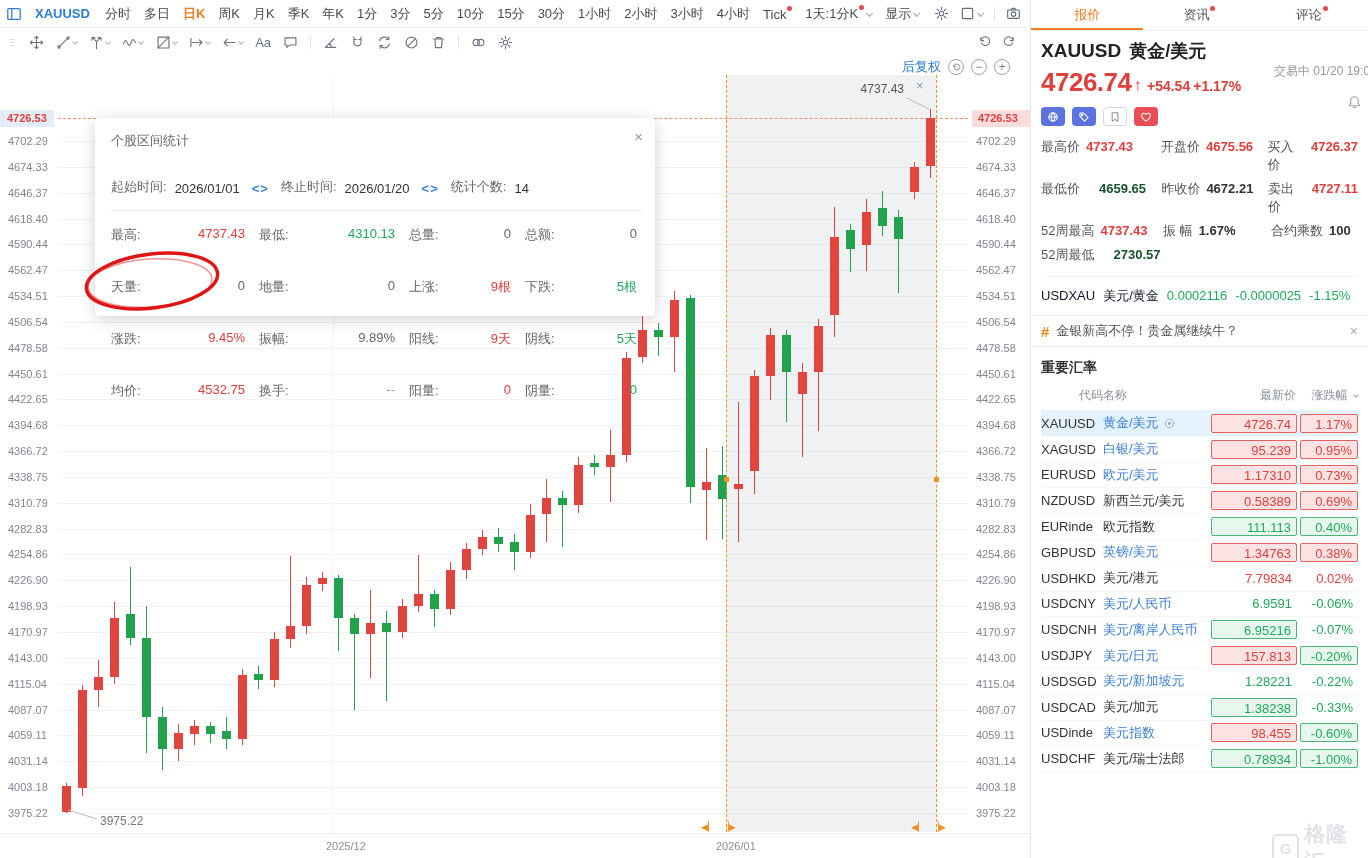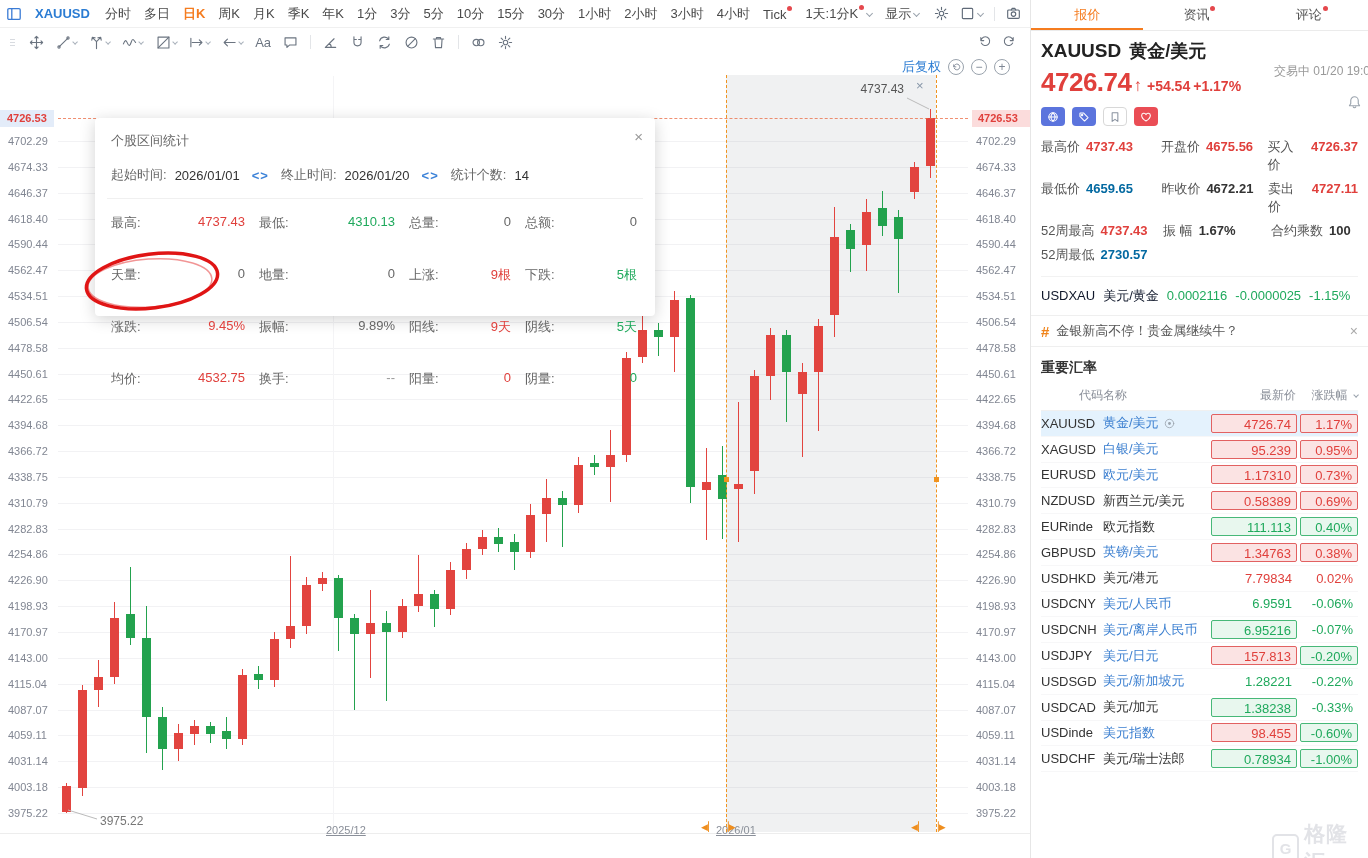--- a/index.html
+++ b/index.html
@@ -24,21 +24,21 @@
   .tool{display:inline-flex;align-items:center;cursor:pointer;color:#6b7480;}
   .tool .chev{padding:1.6px;margin-left:2px;border-color:#aab2bc;}
   .aa{font-size:13px;color:#6b7480;}
   .hist{margin-left:auto;margin-right:14px;display:flex;gap:10px;color:#ccd1d8;}
   
   .chart{position:absolute;left:0;top:56px;width:1030px;height:802px;}
   .grid{position:absolute;left:58px;width:910px;height:1px;background:#f2f2f4;z-index:1;}
   .vgrid{position:absolute;top:20px;width:1px;height:757px;background:#f4f4f6;z-index:1;}
   .ylab{position:absolute;font-size:11px;color:#818692;height:12px;line-height:12px;z-index:1;}
   .ylab.l{left:8px;} .ylab.r{left:976px;}
-  .xlab{position:absolute;top:768px;font-size:11px;color:#8a8f99;z-index:1;text-decoration:underline;}
+  .xlab{position:absolute;top:784px;font-size:11px;color:#8a8f99;z-index:1;}
   .baseline{position:absolute;left:0;top:777px;width:1030px;height:1px;background:#ededed;z-index:1;}
   .selbg{position:absolute;background:rgba(150,153,163,0.14);z-index:2;}
   .selbrd{position:absolute;width:0;border-left:1px dashed #f0931f;z-index:4;}
   .seldot{position:absolute;width:5px;height:5px;background:#f0931f;z-index:5;}
   .selhandle{position:absolute;z-index:5;color:#ef8e1e;font-size:9px;display:flex;gap:7px;align-items:center;}
   .selhandle b{font-weight:normal;}
   .wick{position:absolute;width:1px;z-index:3;}
   .body{position:absolute;width:9px;z-index:3;}
   .up{background:#e2443f;} .down{background:#23a24e;}
   .priceline{position:absolute;left:58px;width:910px;height:0;border-top:1px dashed rgba(235,106,66,0.75);z-index:5;}
@@ -49,21 +49,21 @@
   .annox{position:absolute;z-index:7;color:#8796a8;font-size:13px;cursor:pointer;line-height:12px;}
   .adjrow{position:absolute;left:902px;top:2px;display:flex;align-items:center;gap:7px;z-index:8;}
   .adjlink{color:#2b7cd3;font-size:13px;cursor:pointer;}
   .cbtn{width:16px;height:16px;border:1px solid #9aa3ad;border-radius:50%;color:#7d8694;display:flex;
         align-items:center;justify-content:center;font-size:12px;line-height:1;cursor:pointer;box-sizing:border-box;}
   
   .popup{position:absolute;left:95px;top:62px;width:560px;height:198px;background:#fff;border-radius:4px;
          box-shadow:0 3px 16px rgba(0,0,0,0.18);z-index:50;padding:14px 16px;box-sizing:border-box;font-size:13px;}
   .popup .title{color:#666;}
   .popup .pclose{position:absolute;right:12px;top:10px;color:#999;font-size:15px;cursor:pointer;}
-  .daterow{margin-top:16px;color:#666;display:flex;align-items:center;gap:6px;}
+  .daterow{margin-top:28px;color:#666;display:flex;align-items:flex-end;gap:6px;}
   .daterow b{color:#333;font-weight:normal;margin-left:2px;}
   .step{color:#3b82d8;font-weight:bold;letter-spacing:1px;cursor:pointer;margin:0 6px;}
   .pdiv{height:1px;background:#f0f0f0;margin:14px -4px 0;}
   .pgrid{display:grid;grid-template-columns:148px 150px 116px 126px;row-gap:34px;margin-top:15px;}
   .pcell{display:flex;justify-content:space-between;padding-right:14px;}
   .pcell .pl{color:#666;}
   .c-red{color:#e0403c;} .c-green{color:#1fa95c;} .c-dark{color:#666;} .c-gray{color:#999;}
   
   .rp{position:absolute;left:1030px;top:0;width:338px;height:858px;border-left:1px solid #e6e6e6;box-sizing:border-box;background:#fff;}
   .rtabs{display:flex;height:30px;border-bottom:1px solid #ebebeb;}
@@ -81,21 +81,21 @@
   .abtn{width:24px;height:19px;border-radius:4px;display:flex;align-items:center;justify-content:center;cursor:pointer;}
   .abtn.blue{background:#5b74dd;color:#fff;}
   .abtn.plain{background:#fff;border:1px solid #d8d8d8;color:#8a93a0;box-sizing:border-box;}
   .abtn.red{background:#ea4d55;color:#fff;}
   .bell{position:absolute;right:6px;top:64px;color:#9aa3ad;cursor:pointer;}
   .sgrid{margin-top:12px;font-size:13px;}
   .srow{display:flex;margin-bottom:6px;}
   .scell{display:flex;gap:6px;align-items:baseline;}
   .scell .sl{color:#555;}
   .scell .sv{font-weight:bold;color:#333;}
-  .scell .sv.c-red{color:#e0403c;} .scell .sv.c-green{color:#0369a1;}
+  .scell .sv.c-red{color:#e0403c;} .scell .sv.c-green{color:#14532d;margin-left:13px;}
   .scell:nth-child(1){width:122px;} .scell:nth-child(2){width:108px;}
   .usdxau{margin-top:12px;font-size:13px;display:flex;gap:8px;align-items:baseline;border-top:1px solid #f2f2f2;padding-top:10px;}
   .usdxau .ux{color:#0f172a;}
   .usdxau .uxg{color:#1fa95c;}
   .banner{margin:10px -10px 0;padding:6px 10px;border-top:1px solid #efefef;border-bottom:1px solid #efefef;
           display:flex;align-items:center;font-size:13px;color:#555;}
   .banner .hash{color:#f0851c;font-weight:bold;font-size:15px;margin-right:7px;}
   .banner .bx{margin-left:auto;color:#aaa;cursor:pointer;font-size:14px;}
   .fxtitle{margin-top:12px;font-size:14px;font-weight:bold;color:#333;}
   .fxhead{display:flex;font-size:12px;color:#8a8f99;margin-top:10px;padding-bottom:6px;border-bottom:1px solid #f0f0f0;}

